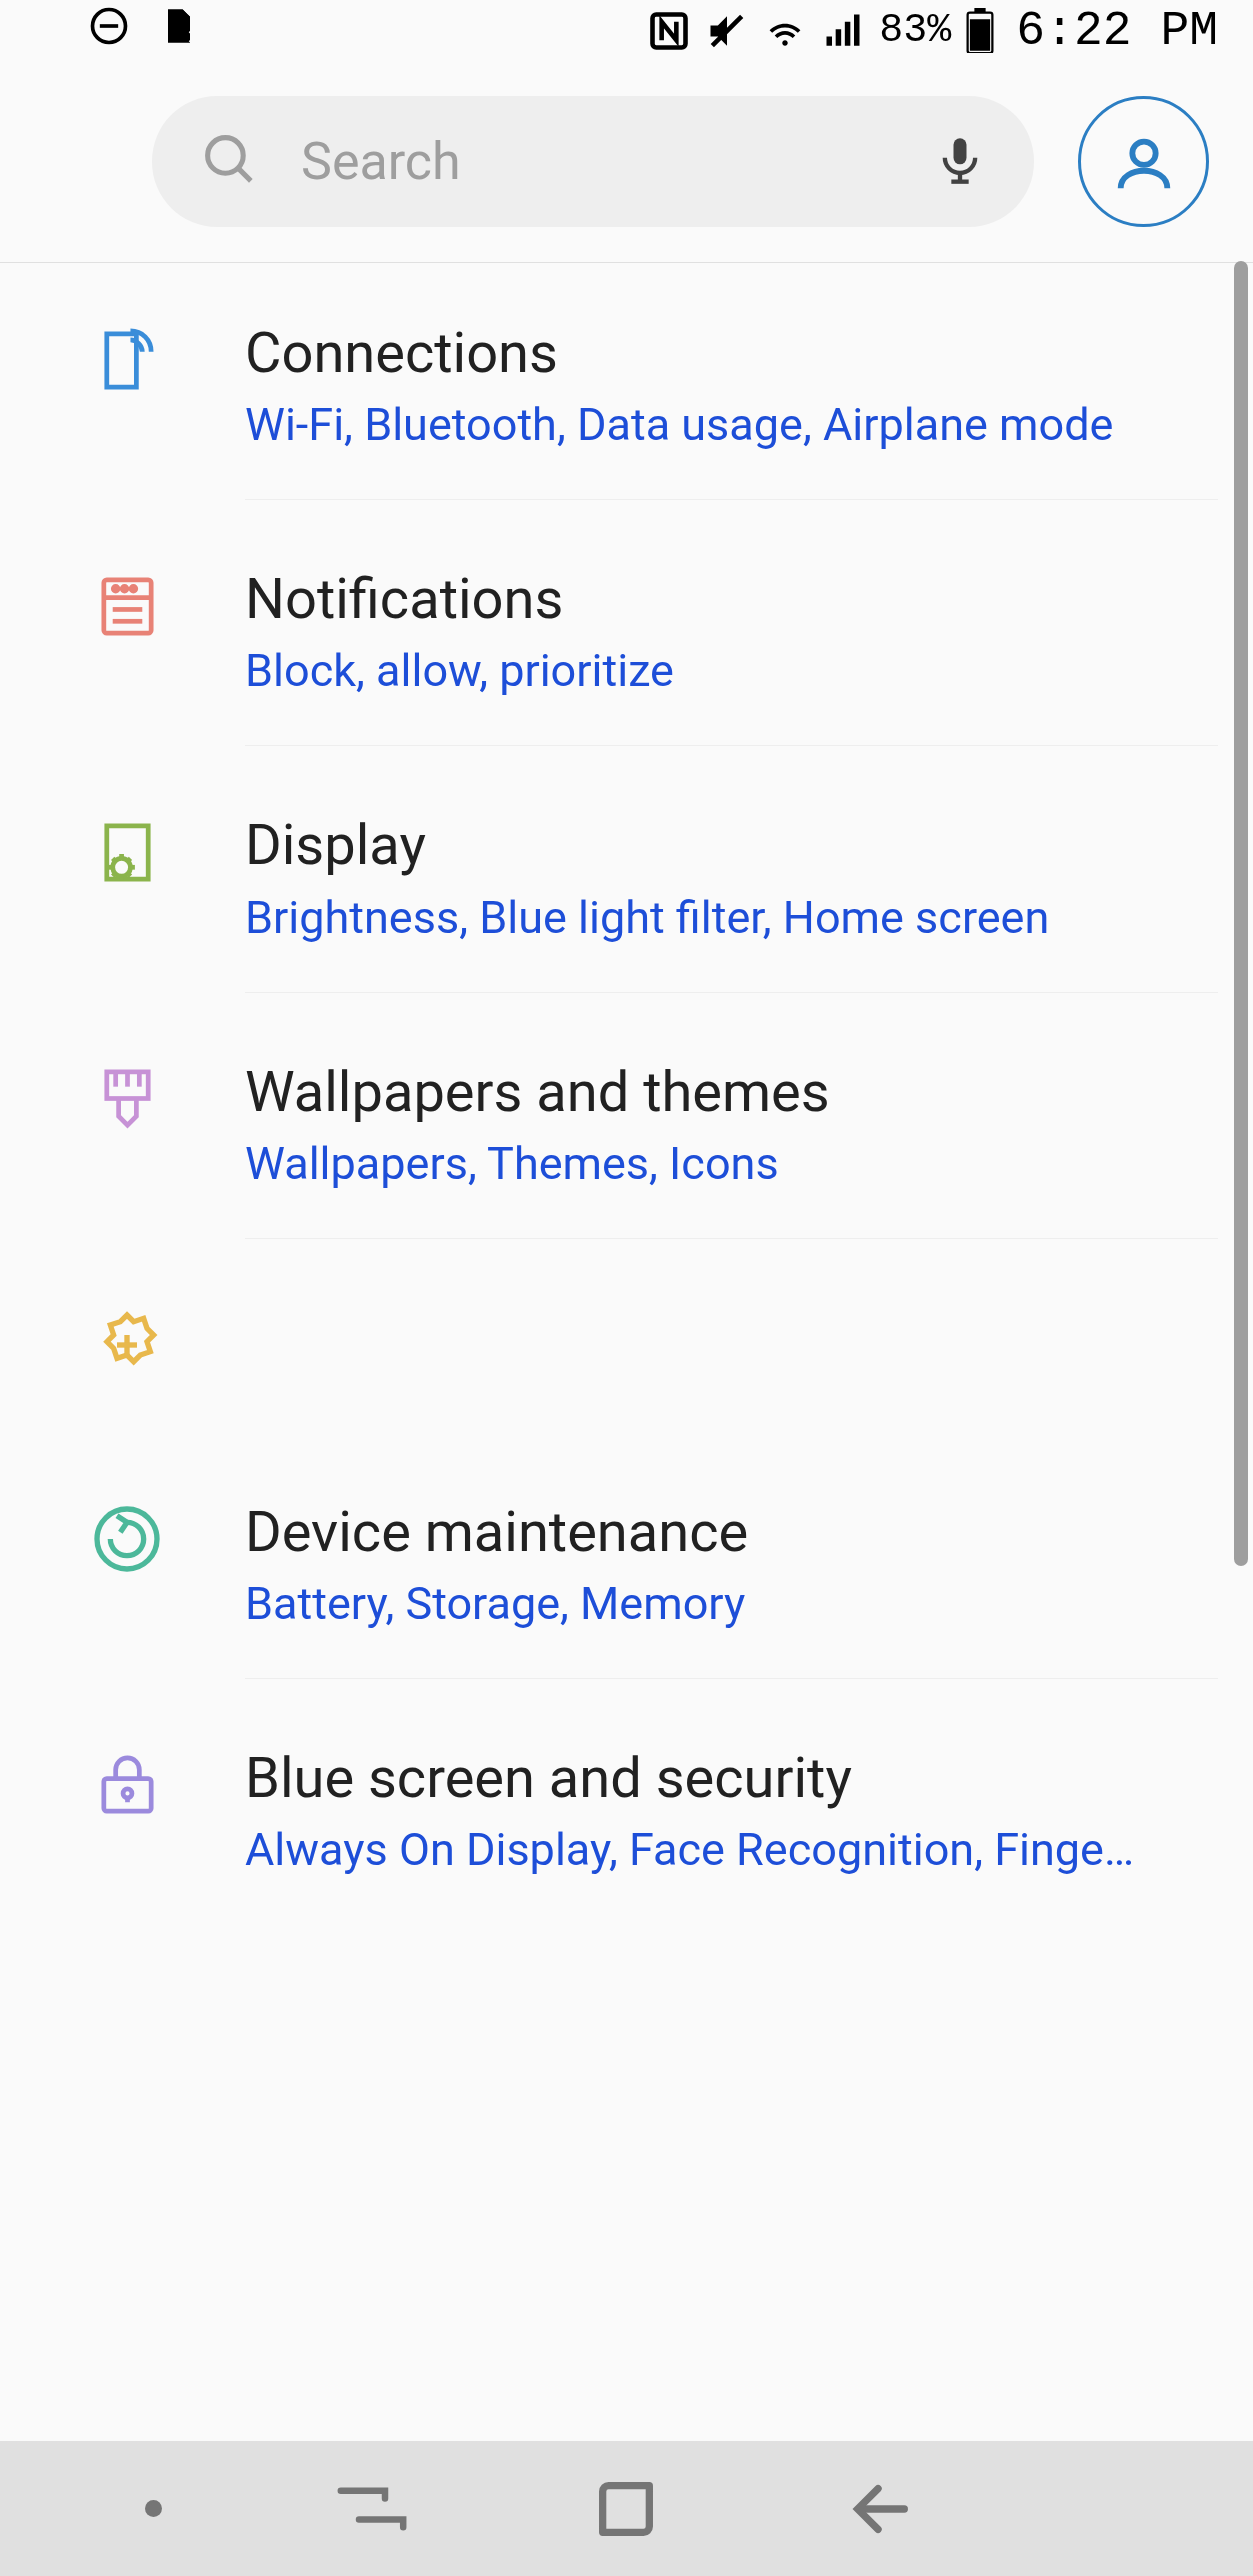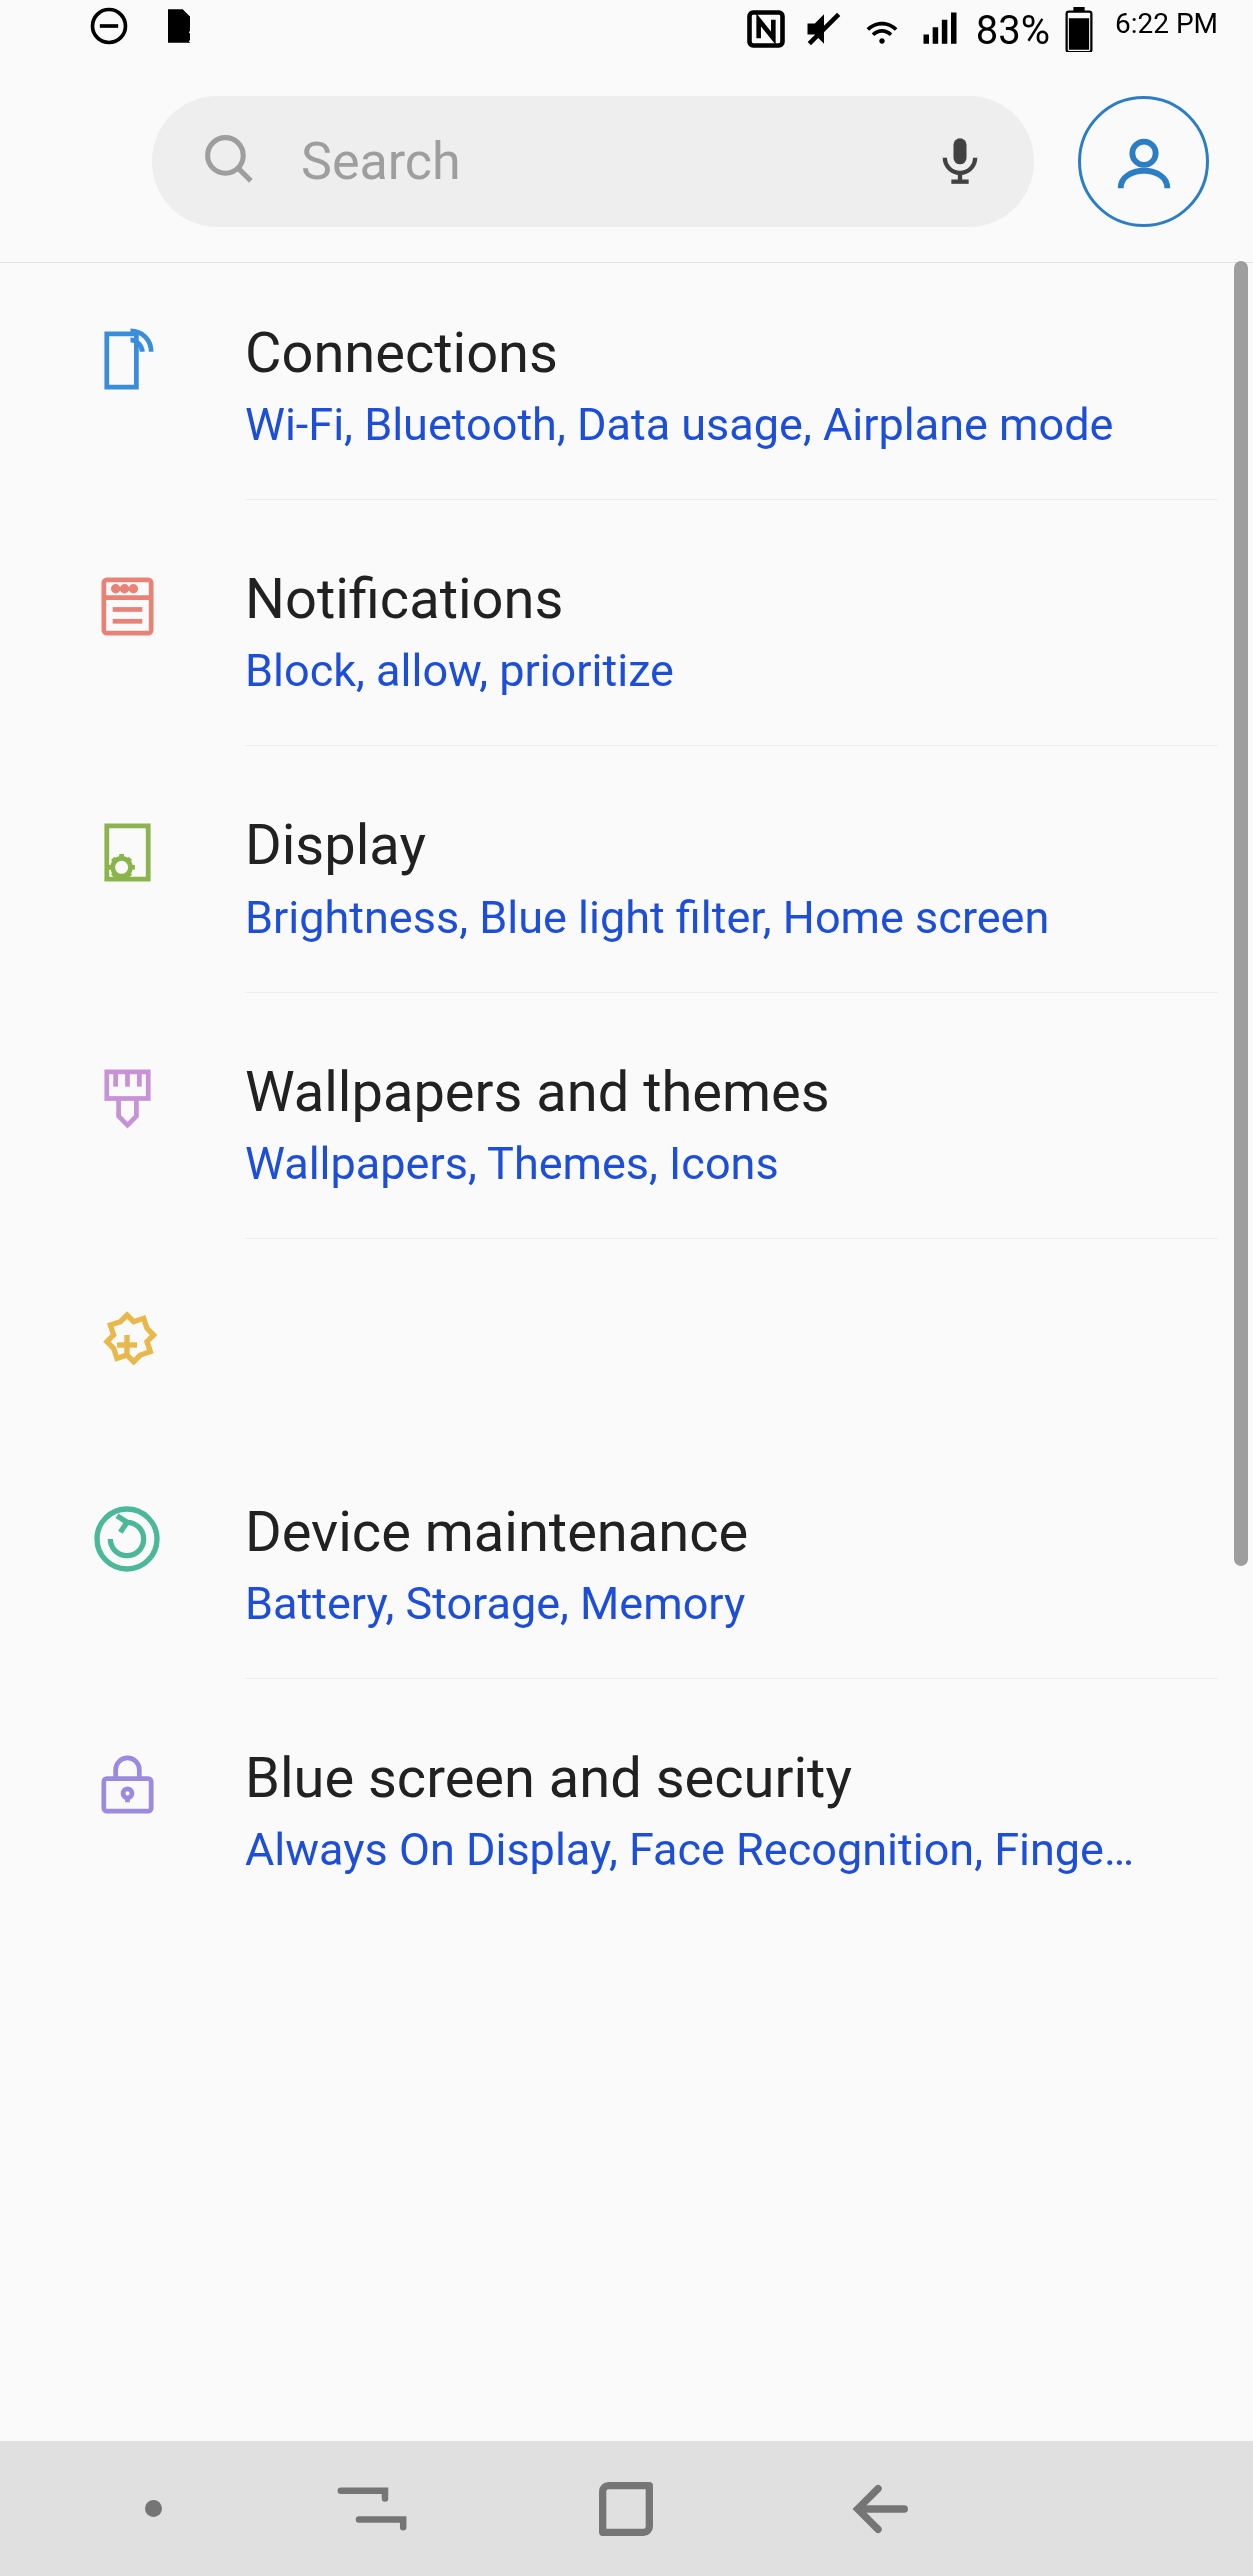--- a/index.html
+++ b/index.html
@@ -16,23 +16,23 @@
     .status-bar {
       height: 61px;
       display: flex;
       align-items: center;
       justify-content: space-between;
       padding: 0 35px 0 87px;
       font-size: 40px;
       color: #000;
     }
     .status-left { display: flex; gap: 26px; align-items: center; }
-    .status-right { display: flex; gap: 14px; align-items: flex-start; }
+    .status-right { display: flex; gap: 14px; align-items: center; font-family: Liberation Mono, monospace; }
     .status-right span { display: inline-flex; align-items: center; }
-    .clock { font-size: 28px; font-weight: 400; margin-left: 7px; }
+    .clock { font-size: 48px; font-weight: 400; margin-left: 7px; }
     .battery-pct { font-size: 40px; }
     
     .search-row {
       display: flex;
       align-items: center;
       padding: 35px 44px 35px 152px;
       gap: 44px;
     }
     .search-box {
       flex: 1;

